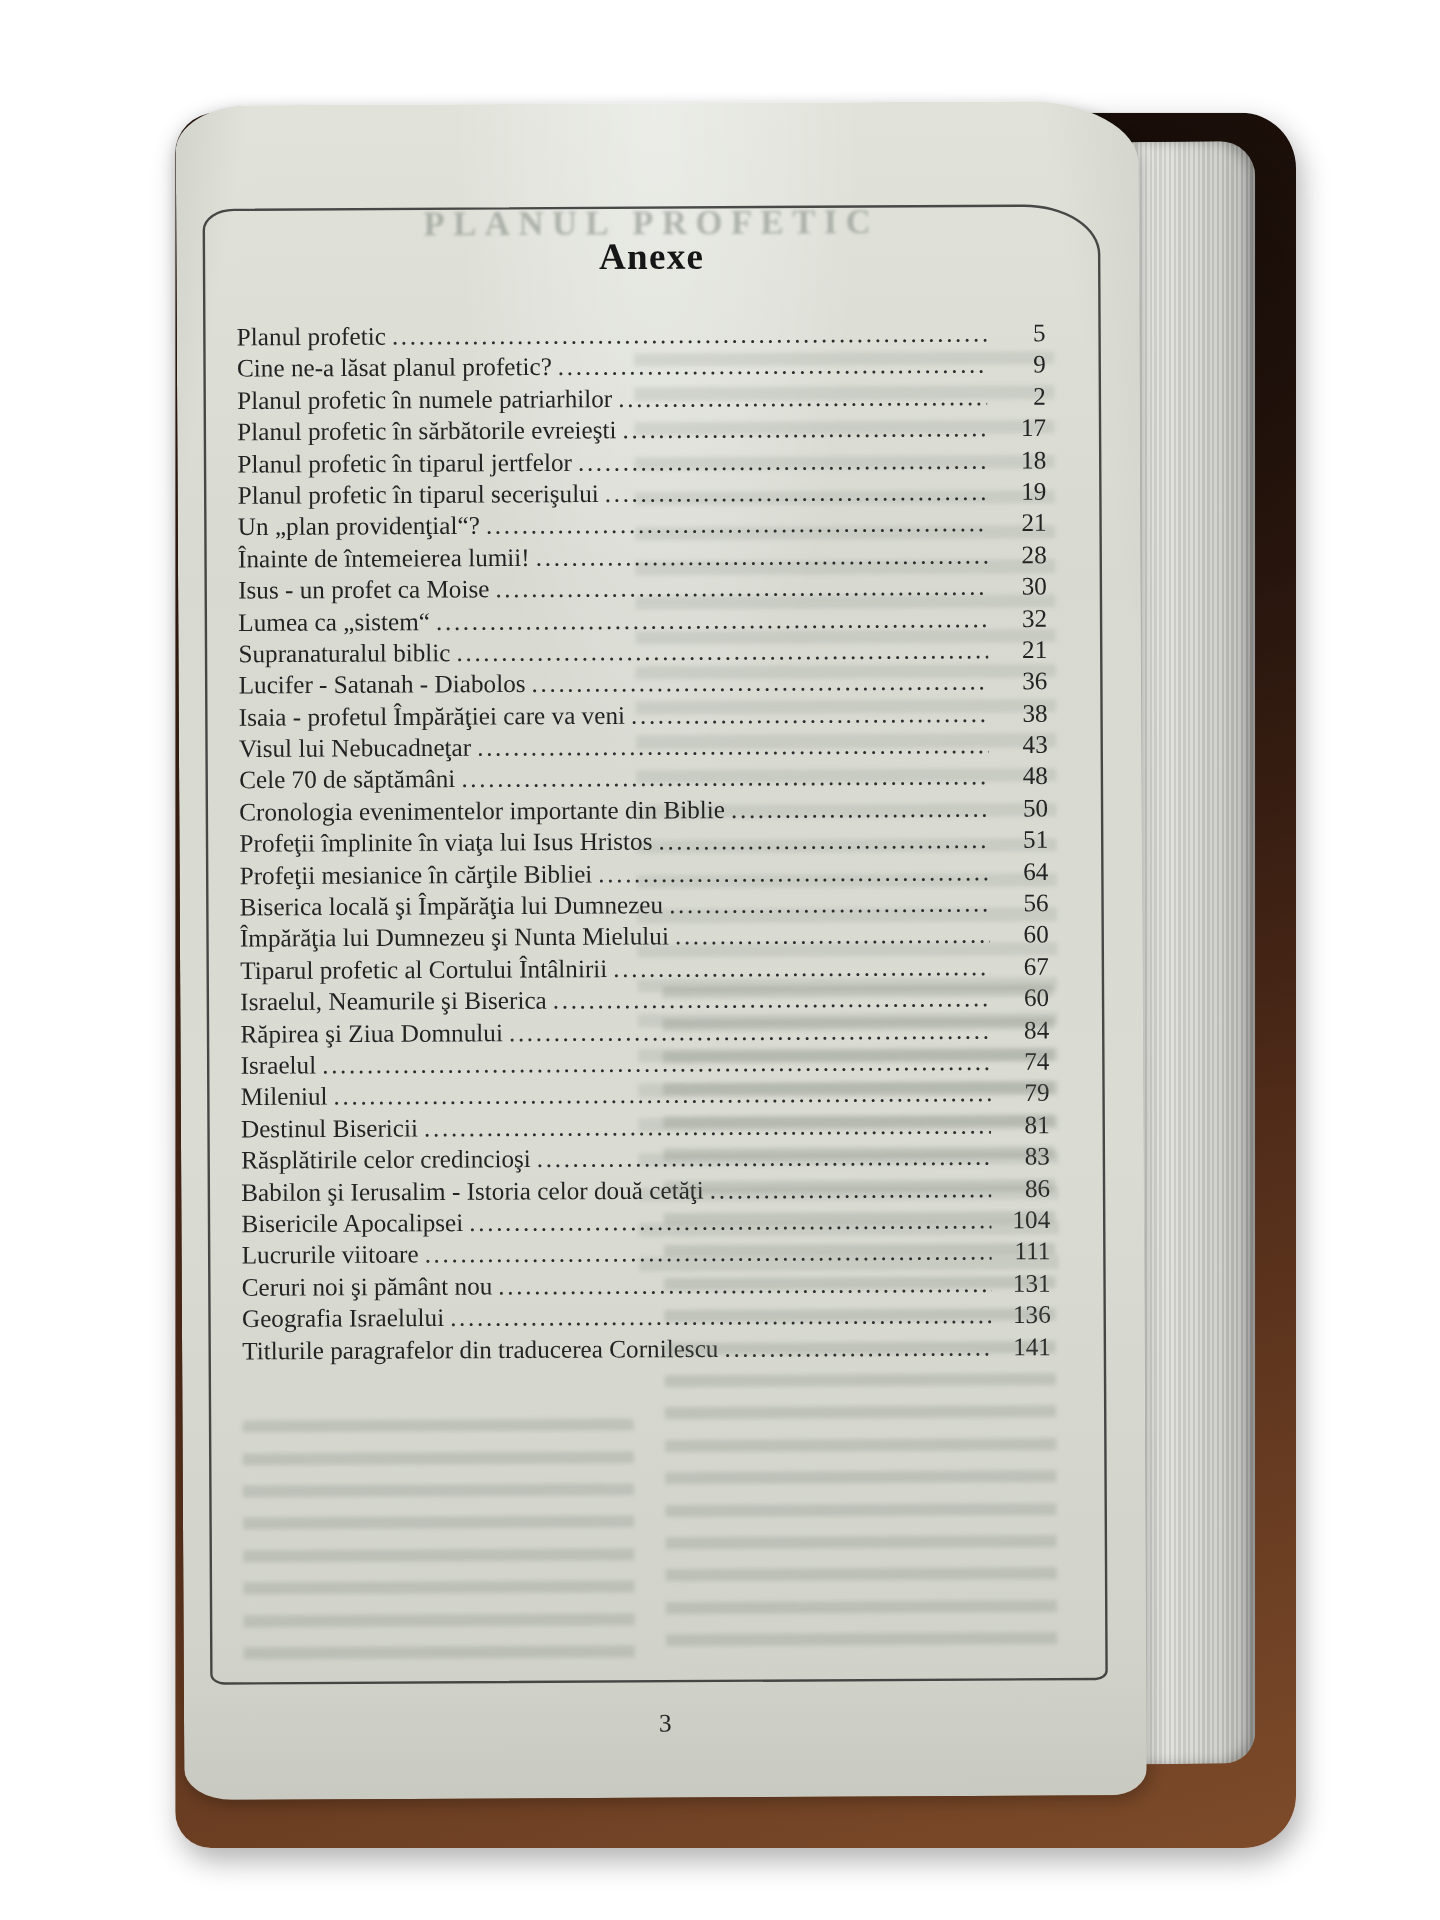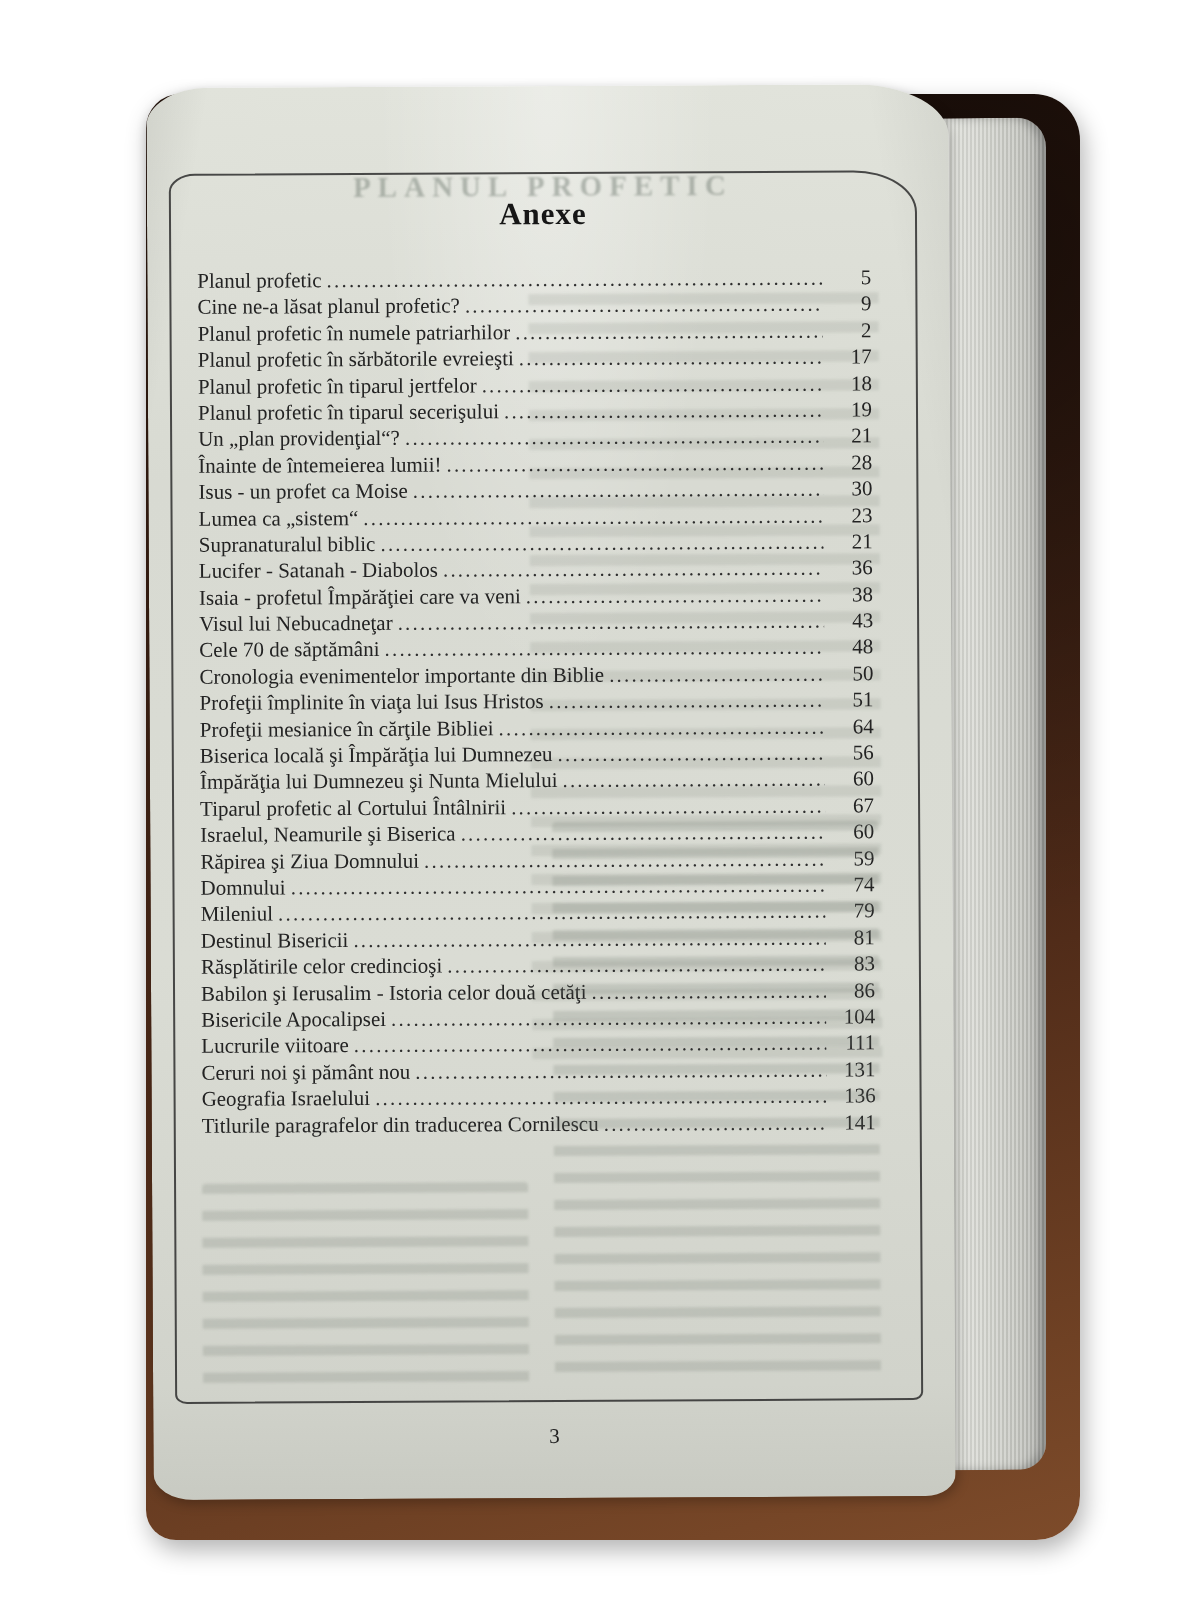--- a/index.html
+++ b/index.html
@@ -215,21 +215,21 @@
 
   <div class="toc-row">
     <span class="toc-title">Isus - un profet ca Moise</span>
     <span class="toc-dots">....................................................................................................................................................................................</span>
     <span class="toc-page">30</span>
   </div>
 
   <div class="toc-row">
     <span class="toc-title">Lumea ca „sistem“</span>
     <span class="toc-dots">....................................................................................................................................................................................</span>
-    <span class="toc-page">23</span>
+    <span class="toc-page">32</span>
   </div>
 
   <div class="toc-row">
     <span class="toc-title">Supranaturalul biblic</span>
     <span class="toc-dots">....................................................................................................................................................................................</span>
     <span class="toc-page">21</span>
   </div>
 
   <div class="toc-row">
     <span class="toc-title">Lucifer - Satanah - Diabolos</span>
@@ -293,25 +293,25 @@
 
   <div class="toc-row">
     <span class="toc-title">Israelul, Neamurile şi Biserica</span>
     <span class="toc-dots">....................................................................................................................................................................................</span>
     <span class="toc-page">60</span>
   </div>
 
   <div class="toc-row">
     <span class="toc-title">Răpirea şi Ziua Domnului</span>
     <span class="toc-dots">....................................................................................................................................................................................</span>
-    <span class="toc-page">59</span>
-  </div>
-
-  <div class="toc-row">
-    <span class="toc-title">Domnului</span>
+    <span class="toc-page">84</span>
+  </div>
+
+  <div class="toc-row">
+    <span class="toc-title">Israelul</span>
     <span class="toc-dots">....................................................................................................................................................................................</span>
     <span class="toc-page">74</span>
   </div>
 
   <div class="toc-row">
     <span class="toc-title">Mileniul</span>
     <span class="toc-dots">....................................................................................................................................................................................</span>
     <span class="toc-page">79</span>
   </div>
 

